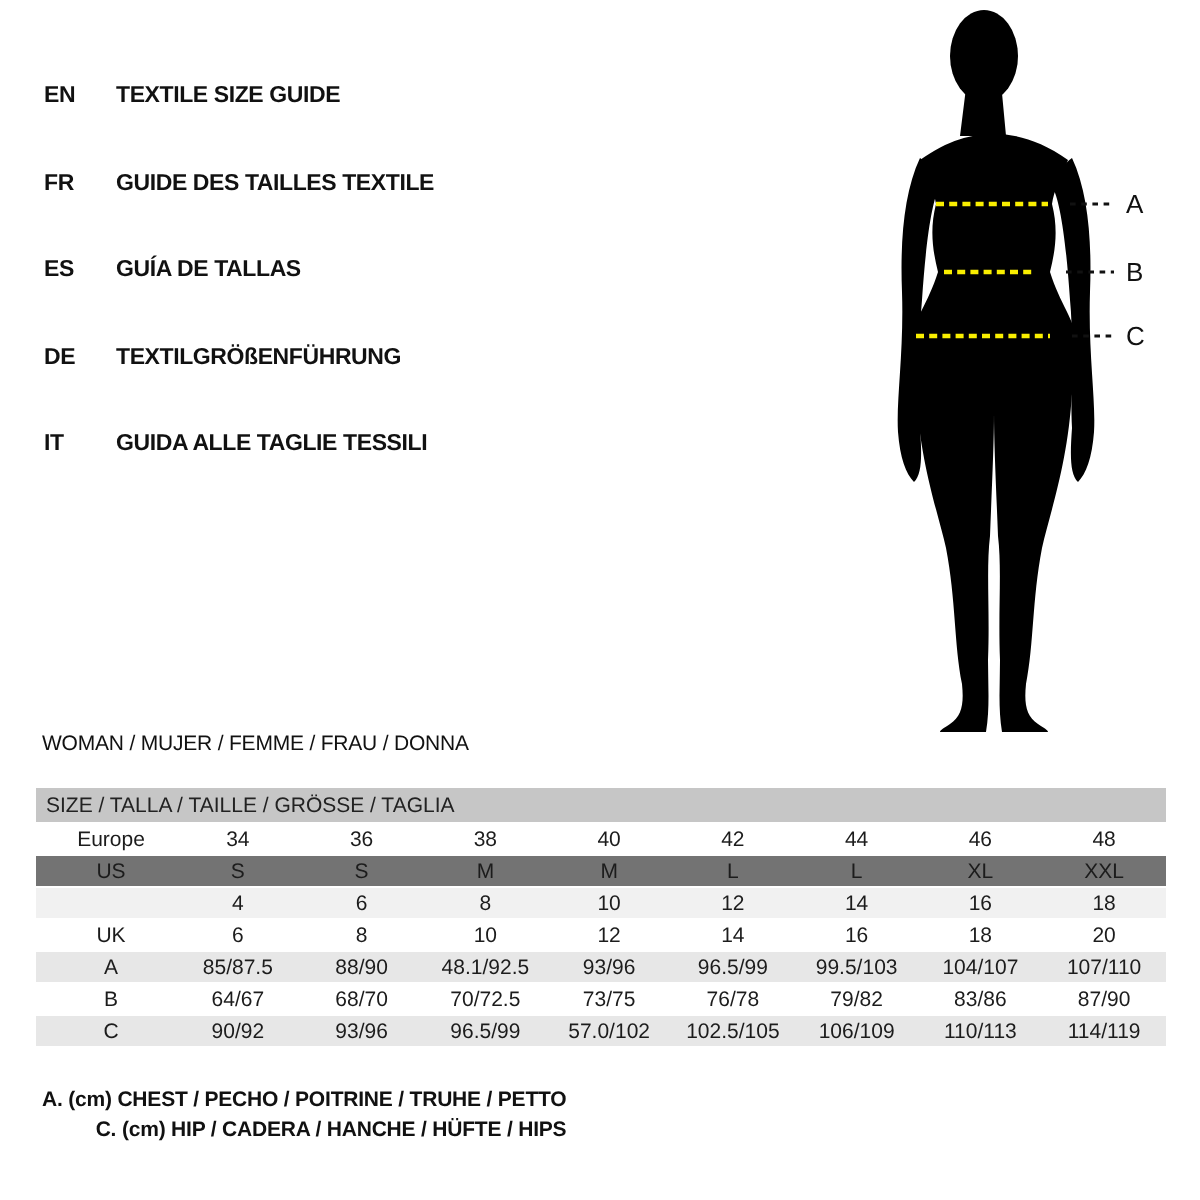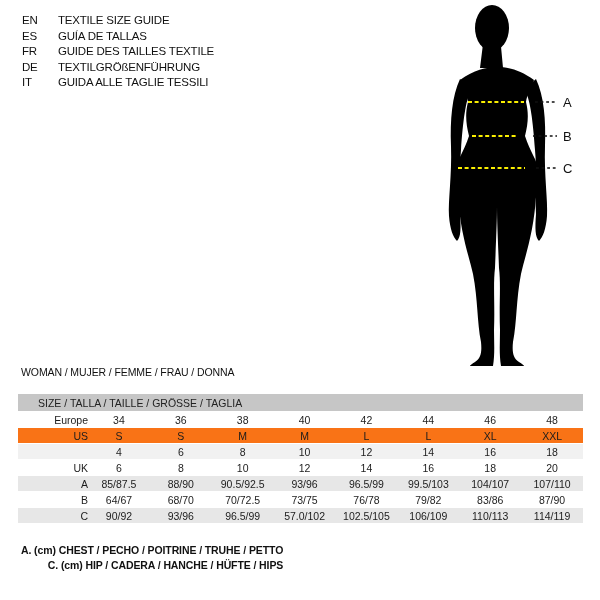--- a/index.html
+++ b/index.html
@@ -3,58 +3,58 @@
 <meta charset="utf-8">
 <style>
   html,body{margin:0;padding:0;}
   body{
     width:600px;height:600px;position:relative;background:#ffffff;
     font-family:"Liberation Sans","DejaVu Sans",sans-serif;color:#111;
     overflow:hidden;
   }
   
   .lang-block{position:absolute;top:13px;left:22px;}
-  .lang-row{display:flex;font-weight:normal;font-size:11.5px;line-height:15.6px;letter-spacing:-0.2px;}
+  .lang-row{display:flex;font-weight:bold;font-size:11.5px;line-height:15.6px;letter-spacing:-0.2px;margin-top:28px;}
   .lang-code{width:36px;flex:0 0 36px;}
   
   .figure{position:absolute;left:400px;top:0;width:200px;height:370px;}
   .figure svg{display:block;}
   
   .table-heading{position:absolute;left:21px;top:366px;font-size:10.5px;font-weight:normal;letter-spacing:-0.1px;}
   table.size-table{
     position:absolute;left:18px;top:393px;width:565px;
     border-collapse:collapse;table-layout:fixed;font-size:10.5px;color:#1c1c1c;
   }
   table.size-table td{height:15px;padding:0;text-align:center;vertical-align:middle;border-top:1px solid #fff;}
-  table.size-table td.lbl{text-align:right;padding-left:5px;}
-  tr.hdr td{background:#c6c6c6;height:17px;text-align:left;padding-left:20px;color:#222;}
+  table.size-table td.lbl{text-align:center;padding-left:5px;}
+  tr.hdr td{background:#c6c6c6;height:17px;text-align:left;padding-left:5px;color:#222;}
   tr.row-white td{background:#ffffff;}
-  tr.row-gray-dark td{background:#f97316;}
+  tr.row-gray-dark td{background:#737373;}
   tr.row-gray-light td{background:#f1f1f1;}
   tr.row-gray td{background:#e7e7e7;}
   
   .legend{position:absolute;left:21px;top:543px;font-size:10.5px;font-weight:bold;line-height:15.2px;letter-spacing:-0.1px;text-align:right;}
 </style>
 </head>
 <body>
 
 <div>
 
   <div class="lang-block">
       <div class="lang-row">
         <span class="lang-code">EN</span>
         <span>TEXTILE SIZE GUIDE</span>
       </div>
       <div class="lang-row">
+        <span class="lang-code">FR</span>
+        <span>GUIDE DES TAILLES TEXTILE</span>
+      </div>
+      <div class="lang-row">
         <span class="lang-code">ES</span>
         <span>GUÍA DE TALLAS</span>
-      </div>
-      <div class="lang-row">
-        <span class="lang-code">FR</span>
-        <span>GUIDE DES TAILLES TEXTILE</span>
       </div>
       <div class="lang-row">
         <span class="lang-code">DE</span>
         <span>TEXTILGRÖßENFÜHRUNG</span>
       </div>
       <div class="lang-row">
         <span class="lang-code">IT</span>
         <span>GUIDA ALLE TAGLIE TESSILI</span>
       </div>
     </div>
@@ -158,21 +158,21 @@
           <td>12</td>
           <td>14</td>
           <td>16</td>
           <td>18</td>
           <td>20</td>
         </tr>
         <tr class="row-gray">
           <td class="lbl">A</td>
           <td>85/87.5</td>
           <td>88/90</td>
-          <td>90.5/92.5</td>
+          <td>48.1/92.5</td>
           <td>93/96</td>
           <td>96.5/99</td>
           <td>99.5/103</td>
           <td>104/107</td>
           <td>107/110</td>
         </tr>
         <tr class="row-white">
           <td class="lbl">B</td>
           <td>64/67</td>
           <td>68/70</td>

